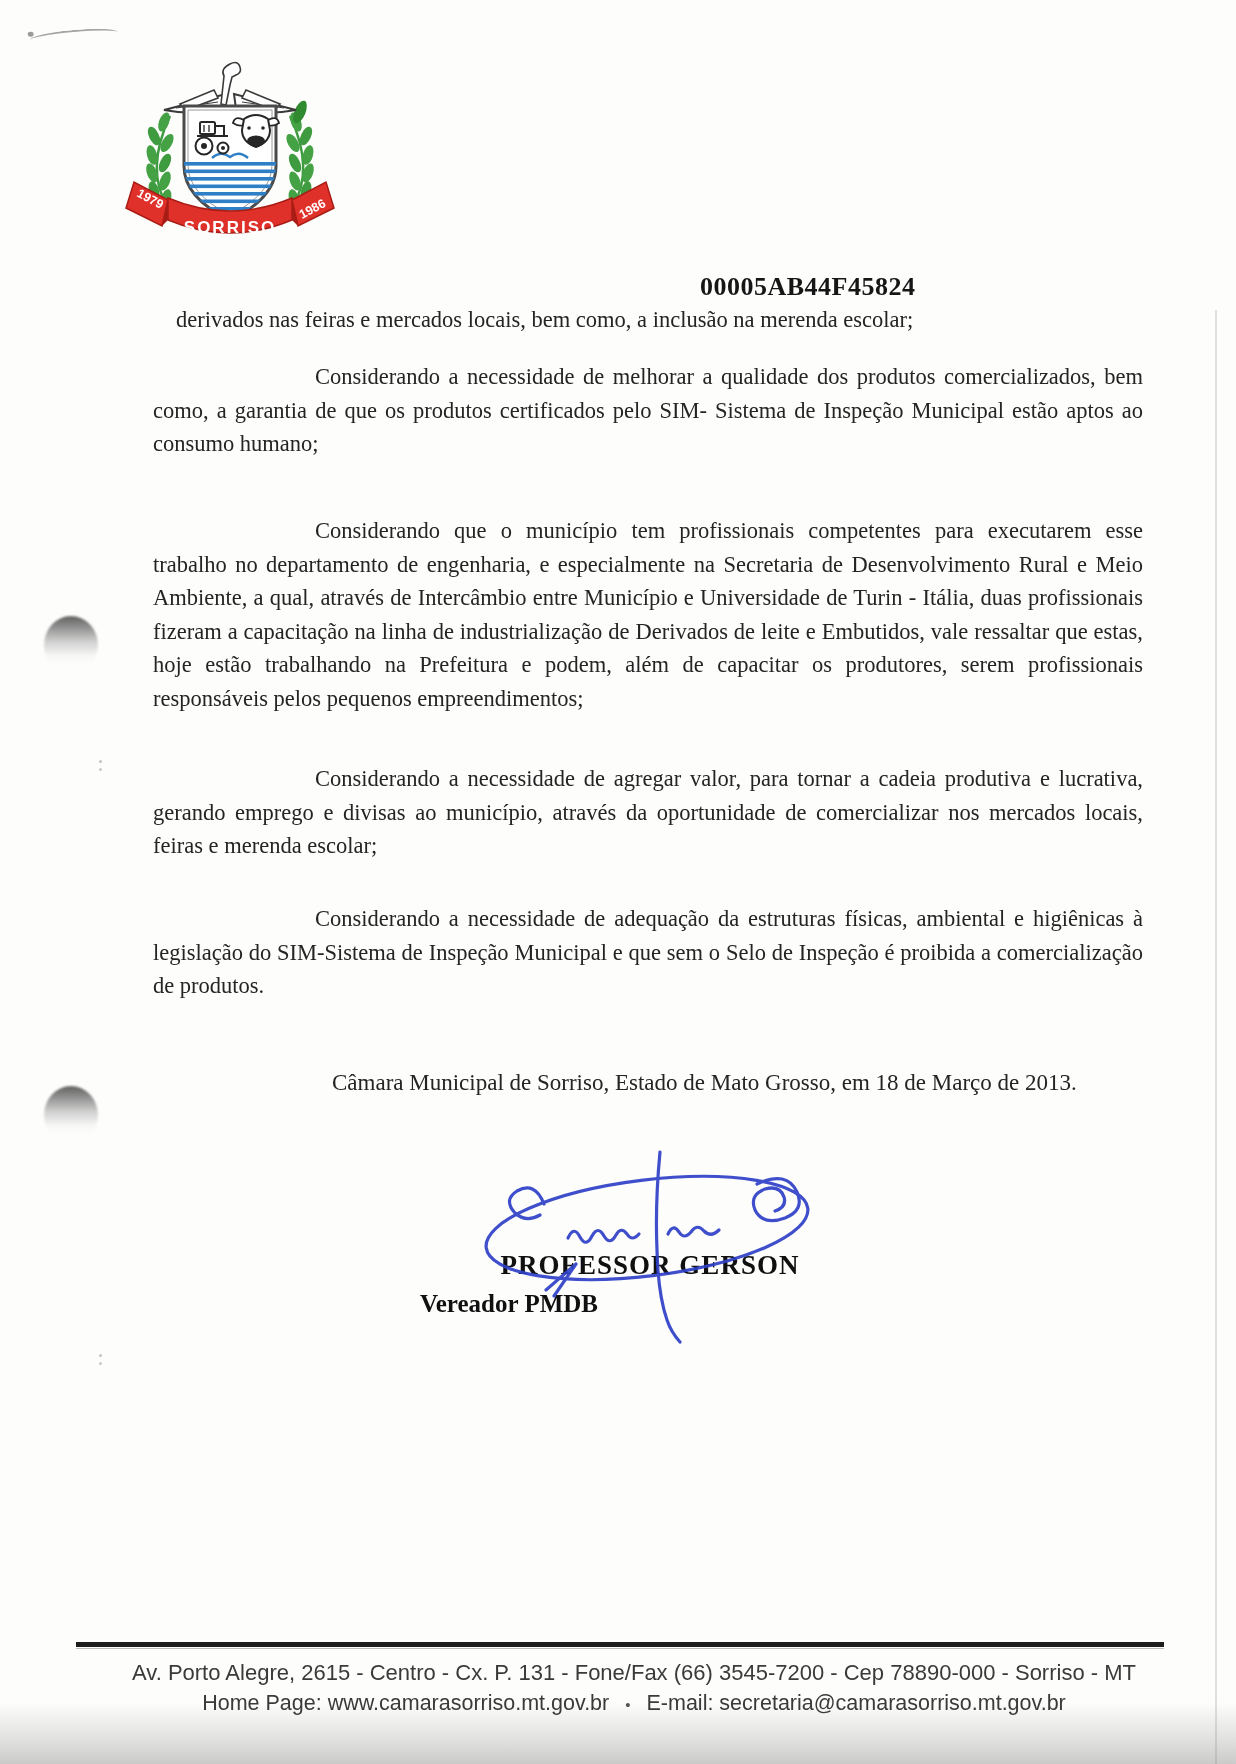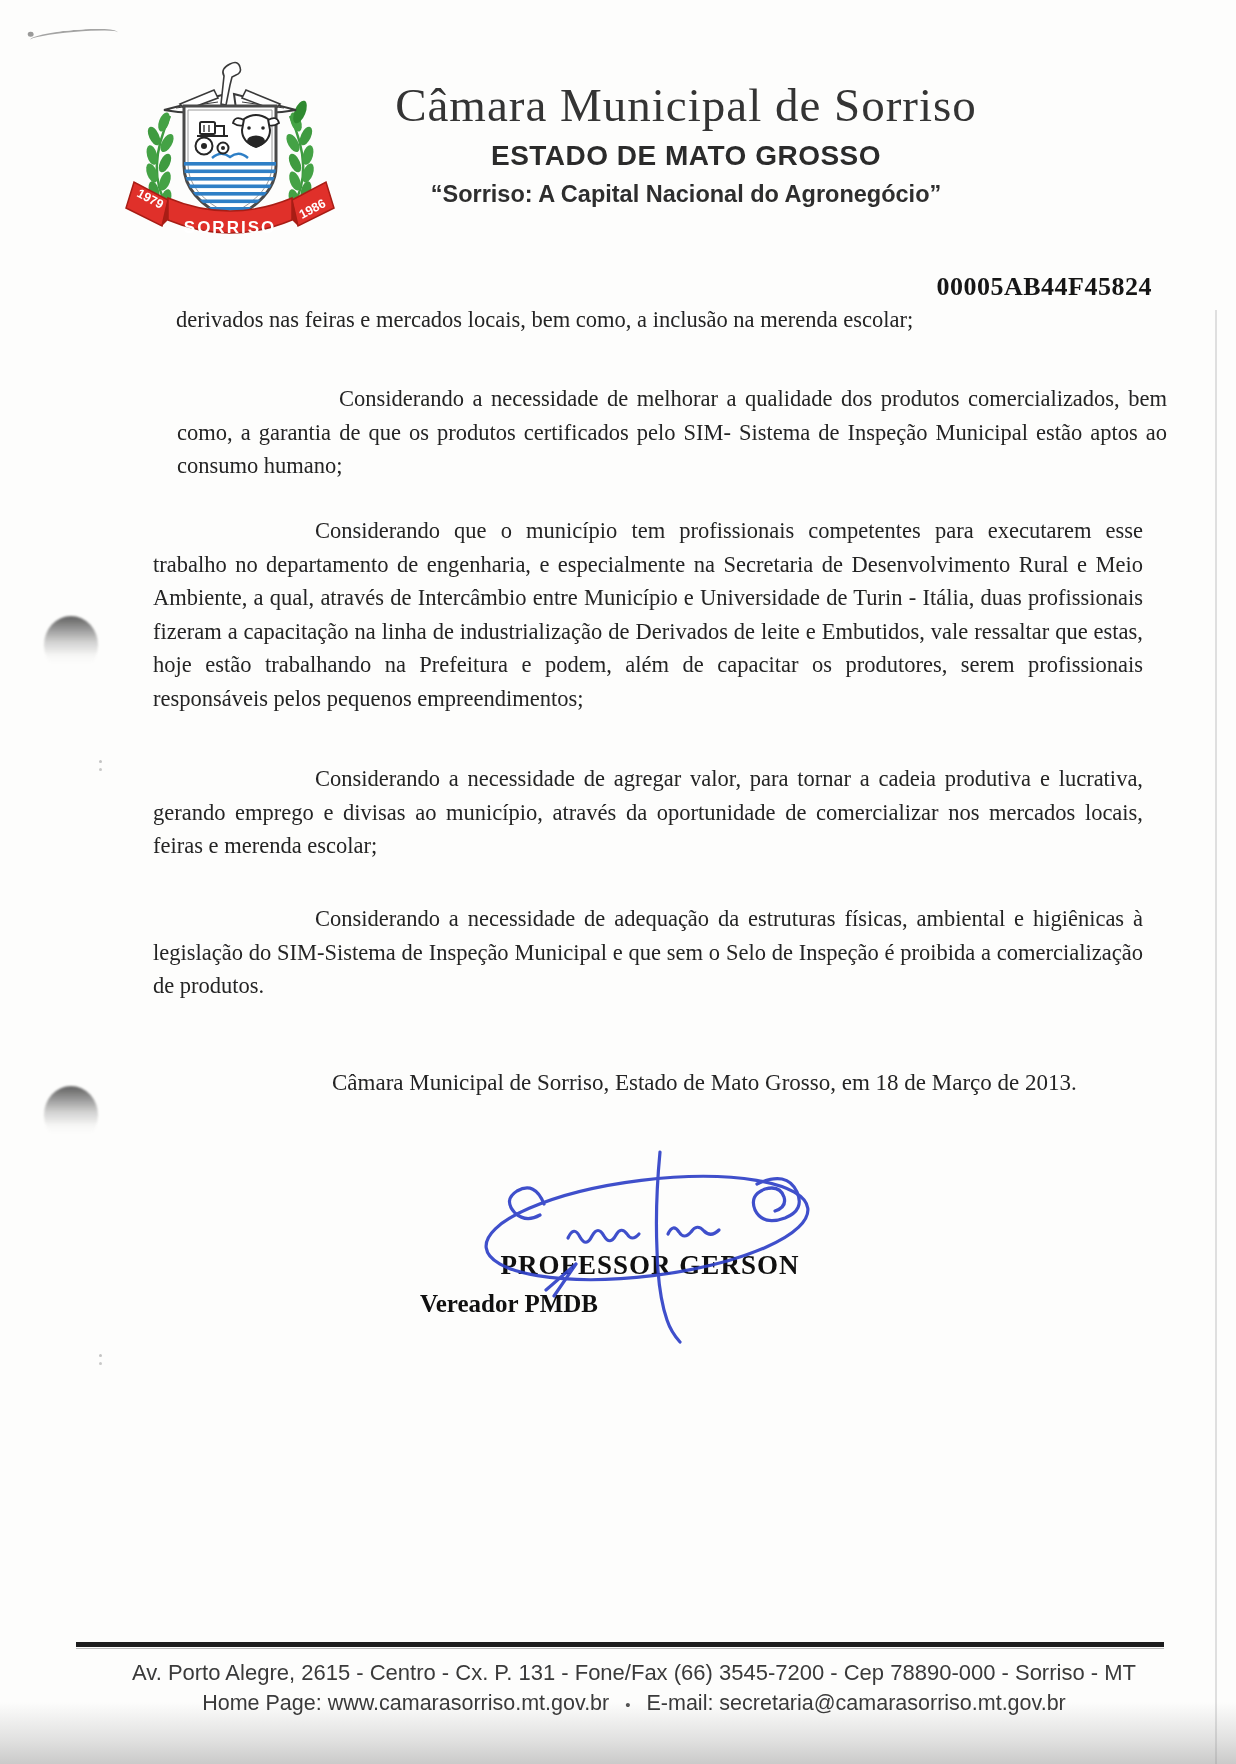--- a/index.html
+++ b/index.html
@@ -53,31 +53,31 @@
     margin-top:8px;font-family:"Liberation Sans", sans-serif;
     font-weight:bold;font-size:28px;letter-spacing:.5px;color:#2b2b2b;
   }
   .motto{
     margin-top:9px;font-family:"Liberation Sans", sans-serif;
     font-weight:bold;font-size:23.5px;color:#2e2e2e;
   }
 
   
   .doc-code{
-    position:absolute;left:700px;top:272px;width:452px;text-align:right;
+    position:absolute;left:700px;top:272px;width:452px;
     font-weight:bold;font-size:26px;letter-spacing:.5px;color:#161616;
   }
   .bodyp{
     position:absolute;left:153px;width:990px;
     font-size:22.5px;line-height:33.5px;text-align:justify;color:#242424;
     margin:0;
   }
   .indent{text-indent:162px;}
   .p-cont{top:303px;margin-left:23px;}
-  .p2{top:382px;margin-left:24px;}
+  .p2{top:360px;}
   .p3{top:514px;}
   .p4{top:762px;}
   .p5{top:902px;}
   .dateline{
     position:absolute;left:162px;top:1070px;width:990px;margin:0;
     font-size:23px;color:#242424;text-indent:170px;white-space:nowrap;
   }
   .bold-term{font-weight:normal;}
 
   
@@ -189,25 +189,20 @@
         <path d="M54,148 Q116,174 178,148 L178,170 Q116,196 54,170 Z" fill="#e0302a" stroke="#a81d15" stroke-width="1.5"></path>
         <path d="M54,148 L48,176 L54,170 Z" fill="#a81d15"></path>
         <path d="M178,148 L184,176 L178,170 Z" fill="#a81d15"></path>
         <text x="116" y="183" text-anchor="middle" font-family="Liberation Sans, sans-serif" font-size="17" font-weight="bold" letter-spacing="2" fill="#ffffff">SORRISO</text>
         <text transform="translate(22,146) rotate(28)" font-family="Liberation Sans, sans-serif" font-size="12.5" font-weight="bold" fill="#ffffff">1979</text>
         <text transform="translate(188,169) rotate(-28)" font-family="Liberation Sans, sans-serif" font-size="12.5" font-weight="bold" fill="#ffffff">1986</text>
       </g>
     </svg>
   </div>
 
-  <header class="head">
-    <div class="title">Câmara Municipal de Sorriso</div>
-    <div class="state-line">ESTADO DE MATO GROSSO</div>
-    <div class="motto">“Sorriso: A Capital Nacional do Agronegócio”</div>
-  </header>
 
   <div class="doc-code">00005AB44F45824</div>
 
   <main>
     <p class="bodyp p-cont">derivados nas feiras e mercados locais, bem como, a inclusão na merenda escolar;</p>
     <p class="bodyp indent p2">Considerando a necessidade de melhorar a qualidade dos produtos comercializados, bem como, a garantia de que os produtos certificados pelo SIM- Sistema de Inspeção Municipal estão aptos ao consumo humano;</p>
     <p class="bodyp indent p3"><span>Considerando que o município tem profissionais competentes para executarem esse trabalho no departamento de engenharia, e especialmente na Secretaria de Desenvolvimento Rural e Meio Ambiente, a qual, através de Intercâmbio entre Município e Universidade de Turin - Itália, duas profissionais fizeram a capacitação na linha de industrialização de </span><span class="bold-term">Derivados de leite e Embutidos</span><span>, vale ressaltar que estas, hoje estão trabalhando na Prefeitura e podem, além de capacitar os produtores, serem profissionais responsáveis pelos pequenos empreendimentos;</span></p>
     <p class="bodyp indent p4">Considerando a necessidade de agregar valor, para tornar a cadeia produtiva e lucrativa, gerando emprego e divisas ao município, através da oportunidade de comercializar nos mercados locais, feiras e merenda escolar;</p>
     <p class="bodyp indent p5">Considerando a necessidade de adequação da estruturas físicas, ambiental e higiênicas à legislação do SIM-Sistema de Inspeção Municipal e que sem o Selo de Inspeção é proibida a comercialização de produtos.</p>
     <p class="dateline">Câmara Municipal de Sorriso, Estado de Mato Grosso, em 18 de Março de 2013.</p>

